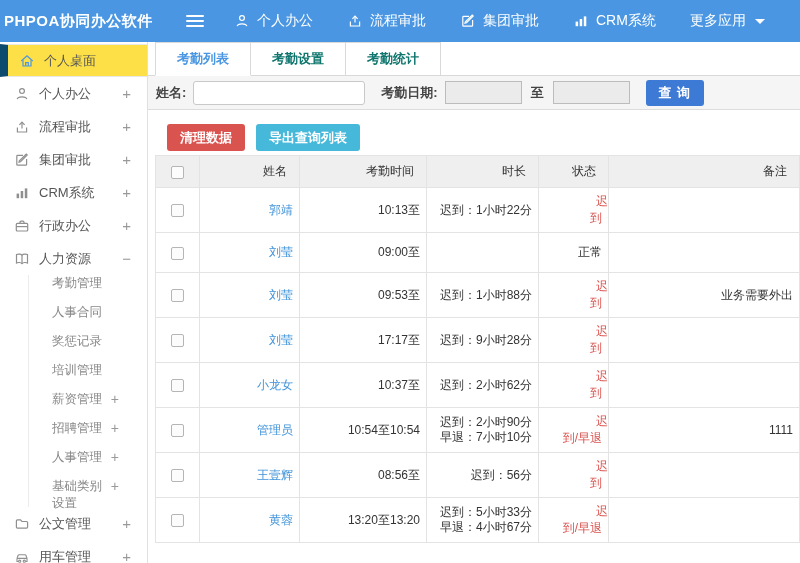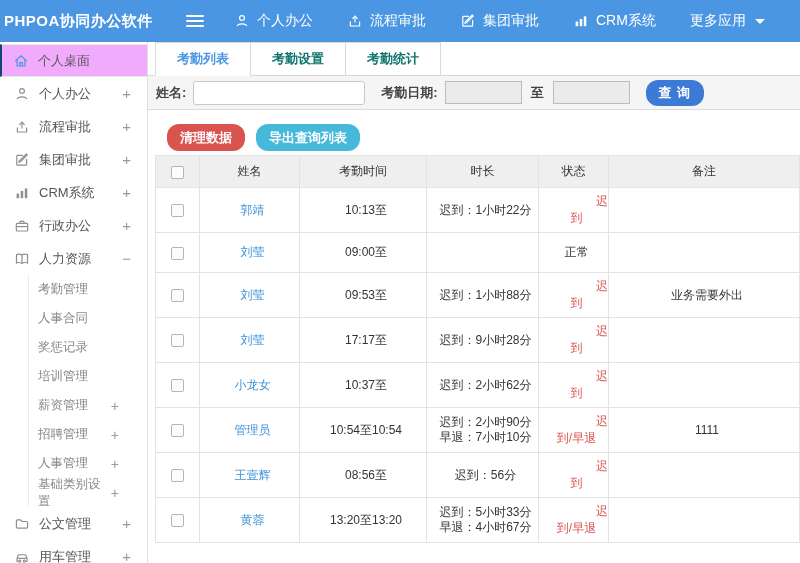--- a/index.html
+++ b/index.html
@@ -21,58 +21,58 @@
   
   .layout { display:flex; height:521px; }
   aside { width:148px; flex-shrink:0; background:#fff; border-right:1px solid #e0e0e0; padding-top:2px; }
   main  { flex:1; overflow:hidden; }
 
   
   .side-item { height:33px; display:flex; align-items:center; padding:0 8px 0 14px;
                font-size:13px; color:#555; cursor:pointer; }
   .side-item .icon { margin-right:9px; color:#8f8f8f; }
   .side-item .expand { margin-left:auto; color:#999; font-size:15px; padding-right:8px; font-weight:400; }
-  .side-item.active { background:#f0abfc; border-top:1px solid #e8e8e8; border-bottom:1px solid #e8e8e8;
-                      border-left:2px solid #0c4a6e; padding-left:11px; }
+  .side-item.active { background:#fde047; border-top:1px solid #e8e8e8; border-bottom:1px solid #e8e8e8;
+                      border-left:8px solid #0c4a6e; padding-left:11px; }
   .side-item.active .icon { color:#4a96e2; }
-  .side-sub { height:29px; display:flex; align-items:center; padding-left:38px; font-size:12.5px;
+  .side-sub { height:29px; display:flex; align-items:flex-start; padding-left:52px; font-size:12.5px;
               color:#888; cursor:pointer; position:relative; }
   .side-sub::before { content:""; position:absolute; left:28px; top:0; bottom:0; width:1px; background:#ececec; }
   .side-sub .expand { margin-left:auto; color:#999; font-size:14px; padding-right:28px; }
 
   
   .tabbar { height:34px; display:flex; align-items:stretch; padding-left:7px;
             border-bottom:1px solid #d9d9d9; background:#fff; }
   .tab { padding:0 21px; display:flex; align-items:center; font-size:13px; font-weight:bold; color:#0f766e;
          border:1px solid #d9d9d9; border-bottom:none; margin-right:-1px; background:#fff; cursor:pointer; }
   .tab.active { color:#4a96e2; margin-bottom:-1px; border-bottom:1px solid #fff; z-index:2; }
 
   
   .filterbar { height:34px; background:#f5f5f5; border-bottom:1px solid #dcdcdc;
                display:flex; align-items:center; padding:0 8px; font-size:13px; color:#444; }
   .filterbar label { font-weight:bold; margin-right:7px; white-space:nowrap; }
   .inp-name { width:172px; height:24px; border:1px solid #c9c9c9; border-radius:3px; background:#fff;
               padding:0 6px; font-size:12px; outline:none; }
   .inp-date { width:77px; height:23px; border:1px solid #bcbcbc; background:#ebebeb; padding:0 5px;
               font-size:12px; outline:none; }
   .lbl-to { margin:0 9px; font-weight:bold; }
-  .btn { border:none; color:#fff; font-weight:bold; font-size:13px; border-radius:12px; cursor:pointer;
+  .btn { border:none; color:#fff; font-weight:bold; font-size:13px; border-radius:3px; cursor:pointer;
          font-family:inherit; }
   .btn-query { width:58px; height:26px; background:#3d7ad6; margin-left:16px; letter-spacing:1px; }
   .lbl-date { margin-left:16px; }
 
   
   .toolbar { padding:14px 0 4px 7px; display:flex; gap:11px; }
   .btn-danger { background:#d9534f; height:27px; padding:0 13px;margin-left:12px; }
   .btn-export { background:#46b8da; height:27px; padding:0 13px; }
 
   
   table { border-collapse:collapse; width:645px; margin-left:7px; font-size:12px; color:#333;
           table-layout:fixed; }
-  th,td { border:1px solid #e3e3e3; text-align:center; }
+  th,td { border:1px solid #e3e3e3; text-align:right; }
   th { background:#efefef; font-weight:normal; height:32px; padding:0 12px; }
   td { height:40px; padding:5px 6px 5px 12px; vertical-align:middle; }
   th.cbcell, td.cbcell { text-align:center; padding:0; }
   .cb { display:inline-block; width:13px; height:13px; border:1px solid #b5b5b5; border-radius:2px;
         background:#fcfcfc; vertical-align:middle; cursor:pointer; }
   .name-link { color:#4193d9; cursor:pointer; }
   .dur { white-space:pre-line; line-height:15px; }
   .st-red { color:#d9534f;margin-left:45px; }
   .st-normal { color:#333; }
 </style>

